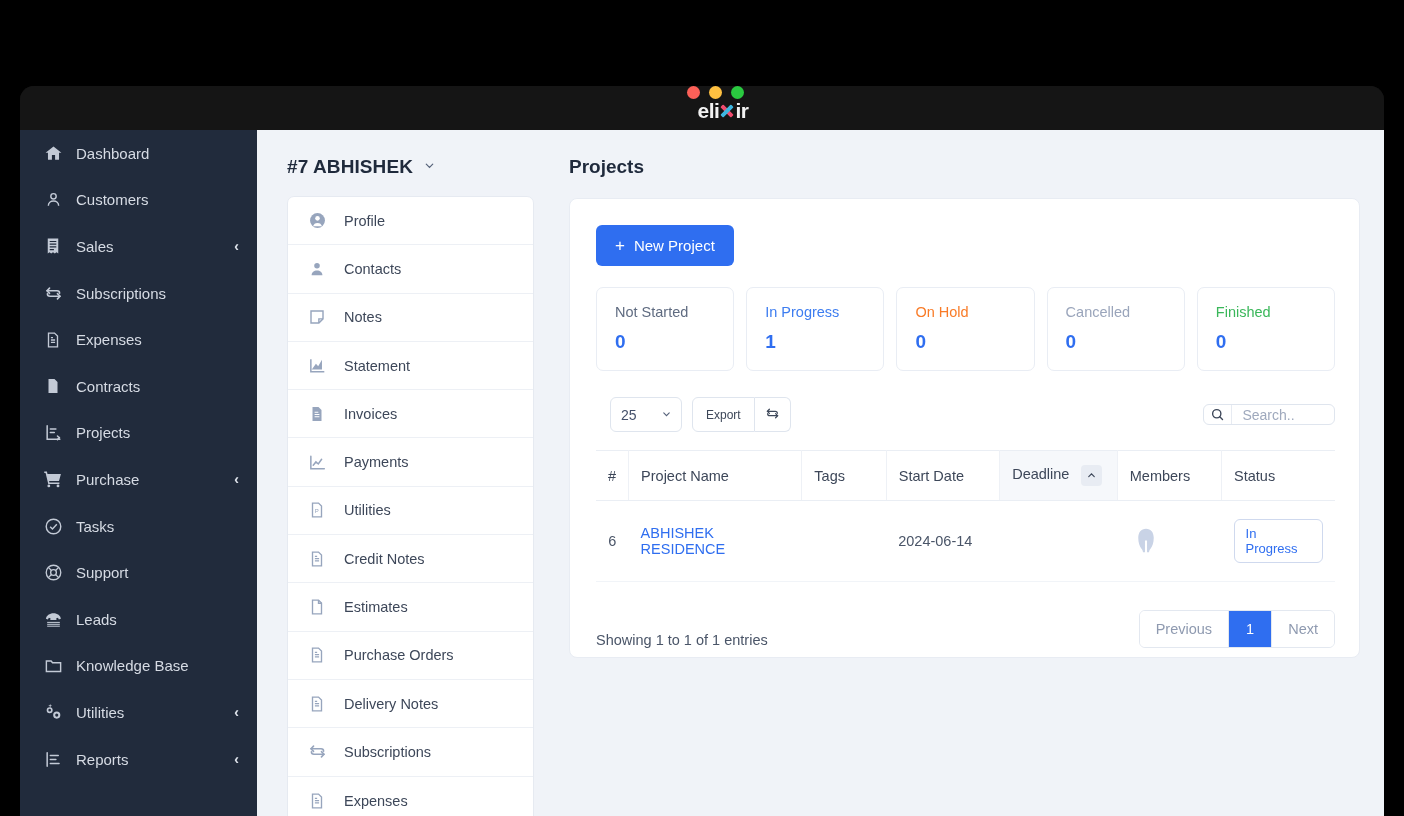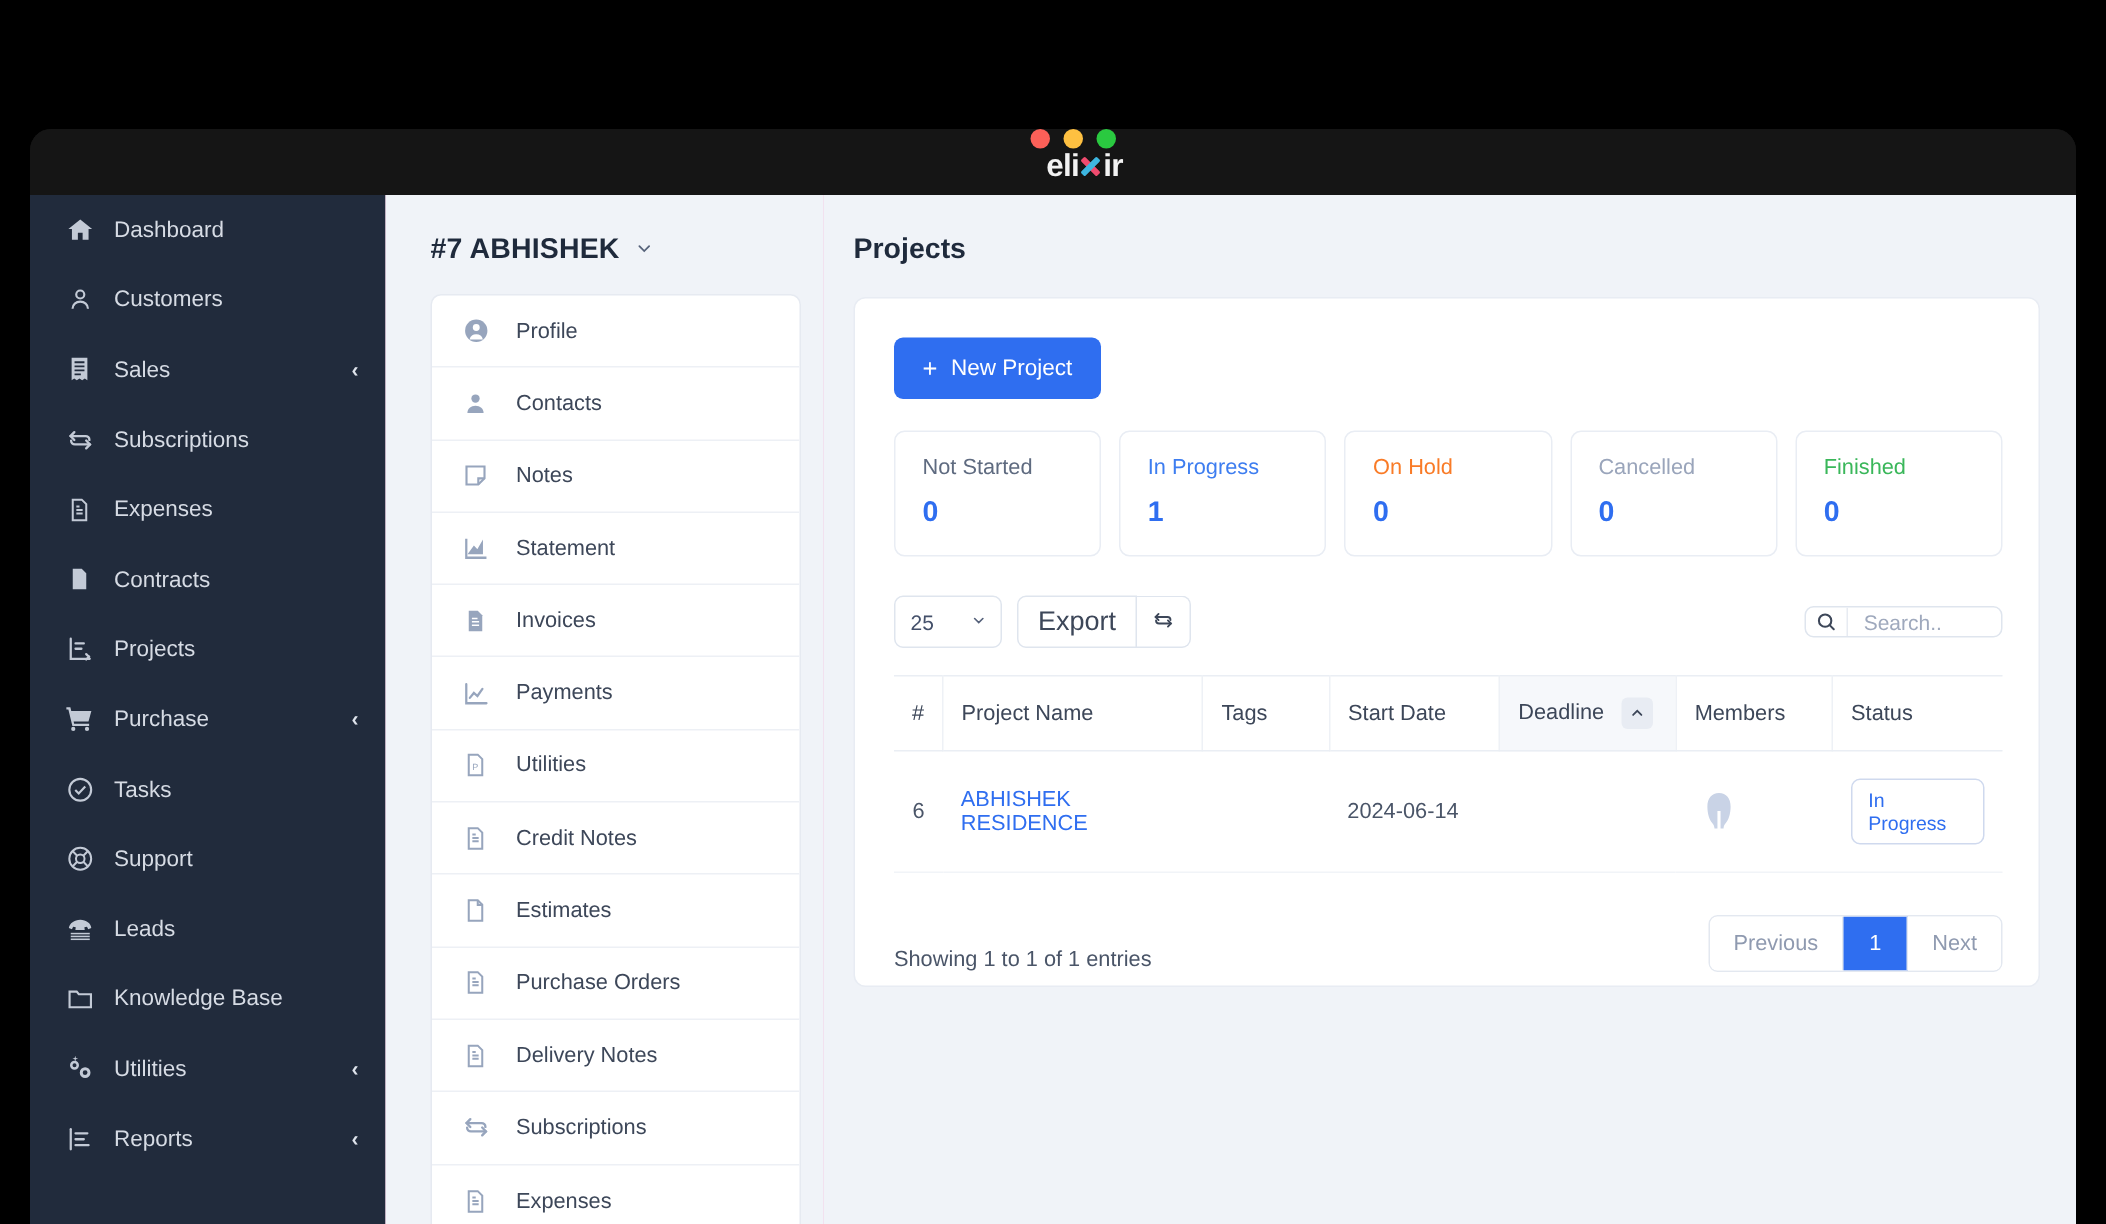--- a/index.html
+++ b/index.html
@@ -57,21 +57,21 @@
     width: 15px; height: 4px;
     border-radius: 1px;
   }
   .brand .x-mark::before { background: #ef4b6e; transform: translate(-50%,-50%) rotate(45deg); }
   .brand .x-mark::after  { background: #3db6e0; transform: translate(-50%,-50%) rotate(-45deg); }
 
   
   .app {
     display: flex;
     height: 686px;
-    background: #f9a8d4;
+    background: #a16207;
   }
 
   
   .sidebar {
     width: 237px;
     flex: 0 0 237px;
     background: #212b3c;
     padding-top: 0px;
     overflow: hidden;
   }
@@ -204,30 +204,31 @@
     font-family: inherit;
     font-size: 14px;
     color: #44506a;
     background: #fff;
     border: 1px solid #dfe5ee;
     border-radius: 6px;
     height: 35px;
     width: 72px;
     padding: 0 10px;
     cursor: pointer;
+    margin-left: 14px;
   }
   .select-wrap { position: relative; display: inline-block; }
   .select-wrap .sel-caret {
     position: absolute; right: 10px; top: 50%;
     transform: translateY(-50%);
     pointer-events: none; color: #55617a; font-size: 11px;
   }
   .btn-group { display: flex; margin-left: 10px; }
   .btn-export {
-    font-family: inherit; font-size: 18px; color: #3d4759;
+    font-family: inherit; font-size: 12px; color: #3d4759;
     background: #fff; border: 1px solid #dfe5ee;
     border-radius: 6px 0 0 6px;
     height: 35px; padding: 0 13px; cursor: pointer;
   }
   .btn-refresh {
     font-family: inherit; font-size: 14px; color: #3d4759;
     background: #fff; border: 1px solid #dfe5ee; border-left: none;
     border-radius: 0 6px 6px 0;
     height: 35px; width: 36px; cursor: pointer;
     display: flex; align-items: center; justify-content: center;

